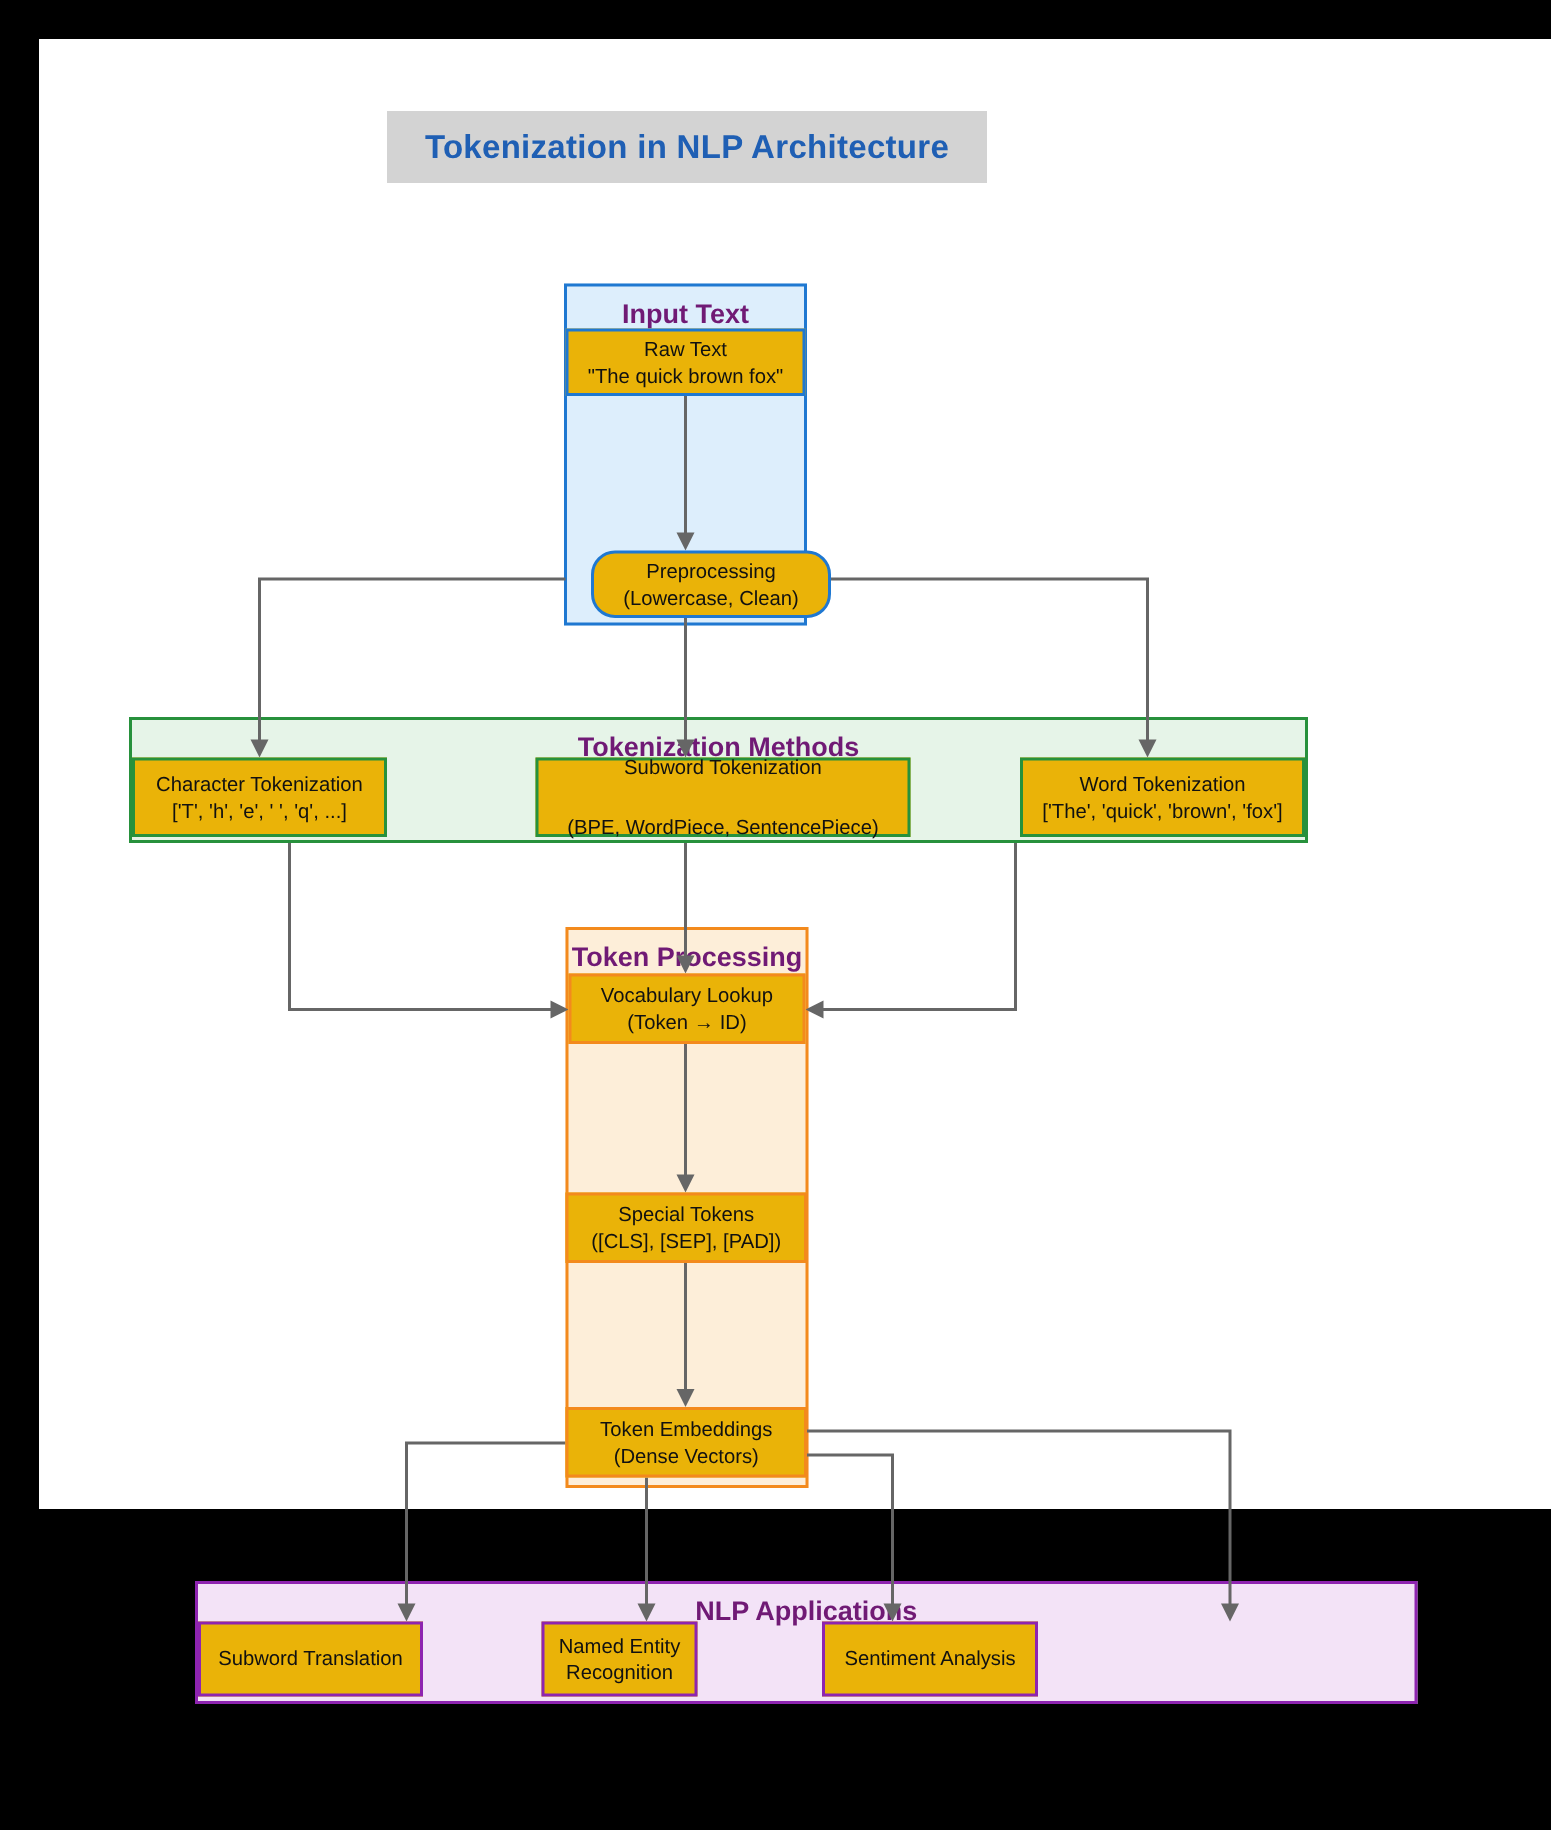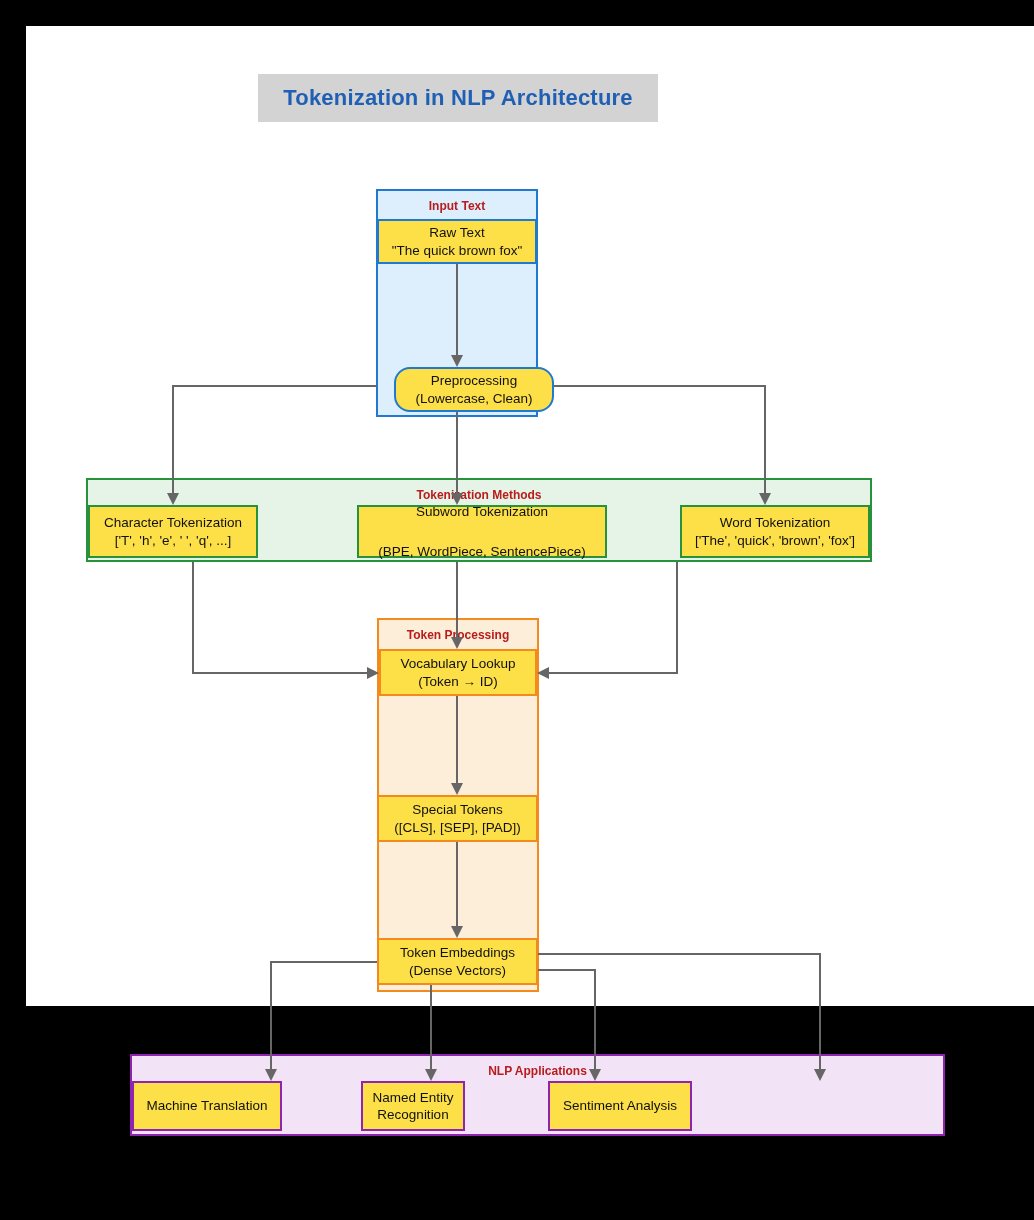--- a/index.html
+++ b/index.html
@@ -46,23 +46,23 @@
     box-sizing: border-box;
     border-width: 2px;
     border-style: solid;
   }
   .subgraph > .sg-title {
     position: absolute;
     left: 0;
     right: 0;
     top: 8px;
     text-align: center;
-    font-size: 12px;
+    font-size: 18px;
     font-weight: bold;
-    color: #b91c1c;
+    color: #701a75;
   }
   #sg-input {
     left: 350px; top: 163px; width: 162px; height: 228px;
     border-color: #1f78d1;
     background: #ddeefc;
   }
   #sg-methods {
     left: 60px; top: 452px; width: 786px; height: 84px;
     border-color: #27913c;
     background: #e6f4e8;
@@ -74,21 +74,21 @@
   }
   #sg-apps {
     left: 104px; top: 1028px; width: 815px; height: 82px;
     border-color: #8e24b0;
     background: #f3e3f7;
   }
   
   .node {
     position: absolute;
     box-sizing: border-box;
-    background: #fde047;
+    background: #eab308;
     border-width: 2px;
     border-style: solid;
     display: flex;
     flex-direction: column;
     align-items: center;
     justify-content: center;
     text-align: center;
     font-size: 13.5px;
     color: #111111;
     line-height: 1.28;
@@ -249,21 +249,21 @@
   <div class="node n-orange" id="n-embed">
     <span class="l1">Token Embeddings</span>
     <span class="l2">(Dense Vectors)</span>
   </div>
   <div class="node n-orange" id="n-special">
     <span class="l1">Special Tokens</span>
     <span class="l2">([CLS], [SEP], [PAD])</span>
   </div>
 
   <div class="node n-purple" id="n-mt">
-    <span class="l1">Machine Translation</span>
+    <span class="l1">Subword Translation</span>
   </div>
   <div class="node n-purple" id="n-ner">
     <span class="l1">Named Entity</span>
     <span class="l2">Recognition</span>
   </div>
   <div class="node n-purple" id="n-sent">
     <span class="l1">Sentiment Analysis</span>
   </div>
 
 </div>

